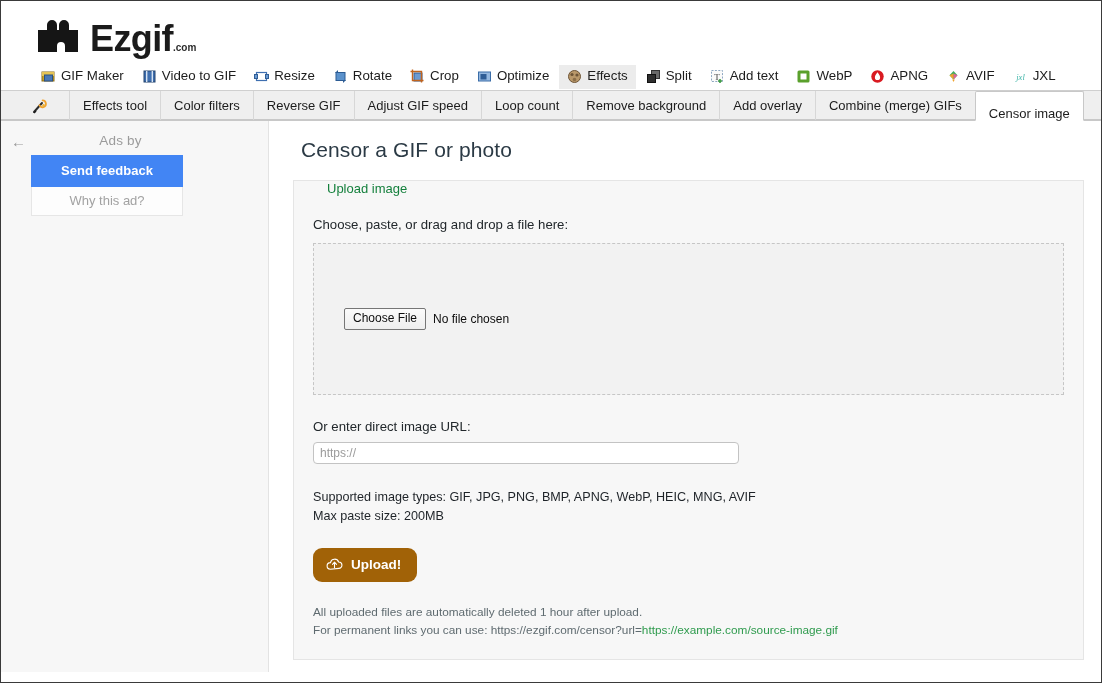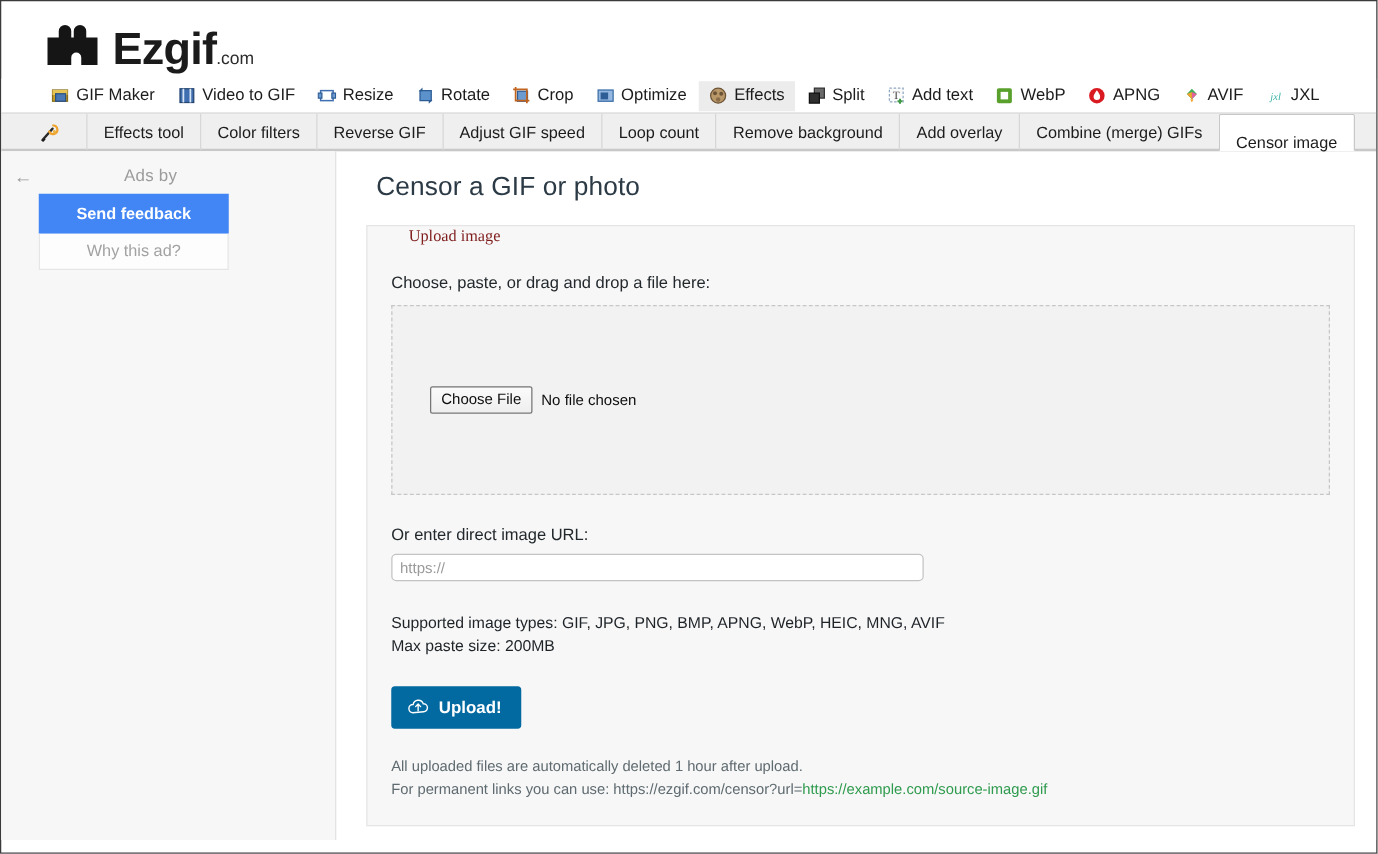--- a/index.html
+++ b/index.html
@@ -27,21 +27,21 @@
   }
   .logo-wrap { display: flex; align-items: flex-end; }
   .logo-mark { width: 46px; height: 38px; margin-right: 9px; }
   .logo-text {
     font-family: "Liberation Sans", sans-serif;
     font-size: 36px; font-weight: bold; color: #1b1b1b;
     letter-spacing: -0.6px; line-height: 1;
     position: relative; top: 2px;
   }
   .logo-tld {
-    font-size: 14px; font-weight: normal; color: #2b2b2b;
+    font-size: 10px; font-weight: bold; color: #2b2b2b;
     letter-spacing: 0;
   }
 
   
   .mainnav {
     display: flex; align-items: center;
     padding-left: 32px;
     height: 28px;
     border-bottom: 1px solid #cfcfcf;
     background: #ffffff;
@@ -152,22 +152,22 @@
   .upload-card {
     width: 791px;
     background: #f7f7f7;
     border: 1px solid #e5e5e5;
     padding: 0;
   }
   fieldset.upload-fs {
     margin: 0; border: none; padding: 11px 19px 20px 19px;
   }
   legend.fs-legend {
-    font-size: 13px; color: #7f1d1d;
-    padding: 0 6px 0 4px; margin-left: 10px; font-family: Liberation Serif, serif;
+    font-size: 13px; color: #15803d;
+    padding: 0 6px 0 4px; margin-left: 10px;
   }
   .lbl {
     font-size: 13.2px; color: #22282c;
     margin: 10px 0 11px 0;
   }
   .dropzone {
     height: 152px;
     border: 1px dashed #c6c6c6;
     background: #f2f2f2;
     display: flex; align-items: center;
@@ -200,22 +200,22 @@
     border-radius: 4px;
   }
   .url-input::placeholder { color: #9b9b9b; }
   .types {
     margin-top: 24px;
     font-size: 12.6px; color: #1e2328; line-height: 1.5;
   }
   .upload-btn {
     margin-top: 22px;
     display: inline-flex; align-items: center;
-    background: #0369a1; color: #ffffff;
-    border: none; border-radius: 3px;
+    background: #a16207; color: #ffffff;
+    border: none; border-radius: 9px;
     font-size: 13.5px; font-weight: bold;
     padding: 9px 16px 10px 13px;
     cursor: pointer;
     font-family: "Liberation Sans", sans-serif;
   }
   .upload-btn .cloud { margin-right: 8px; display: flex; }
   .notes {
     margin-top: 21px;
     font-size: 11.8px; color: #5f6b70; line-height: 1.55;
   }

